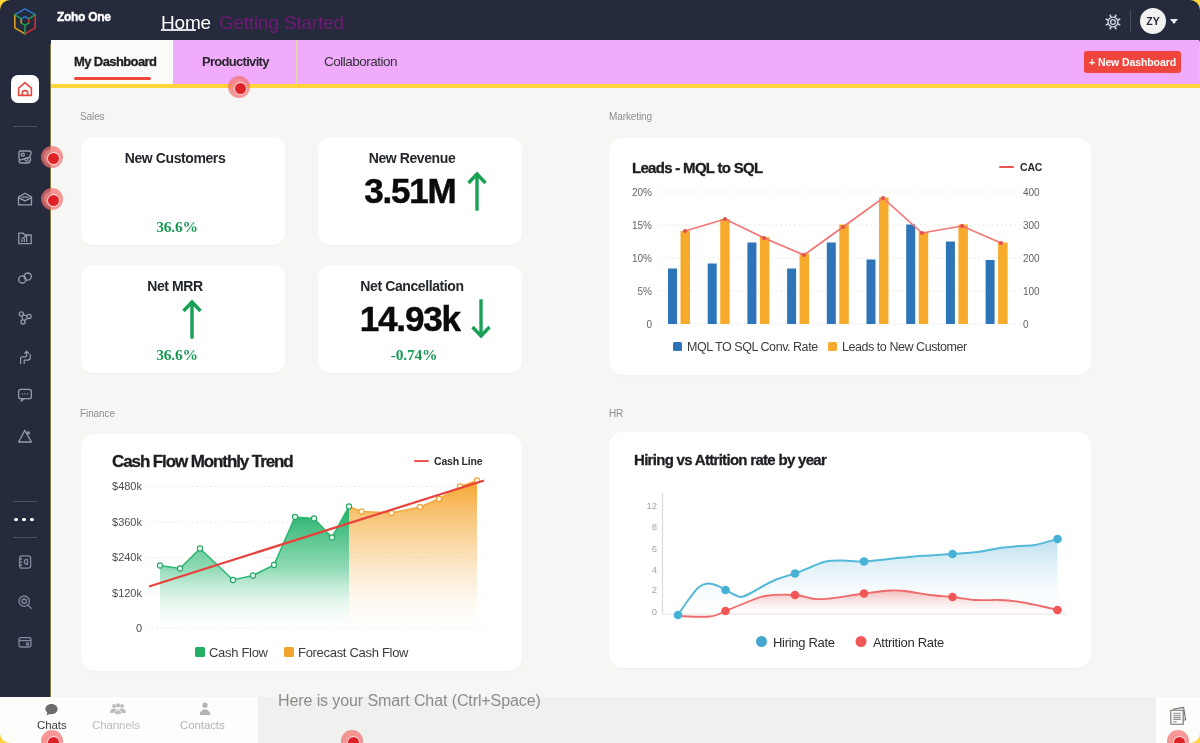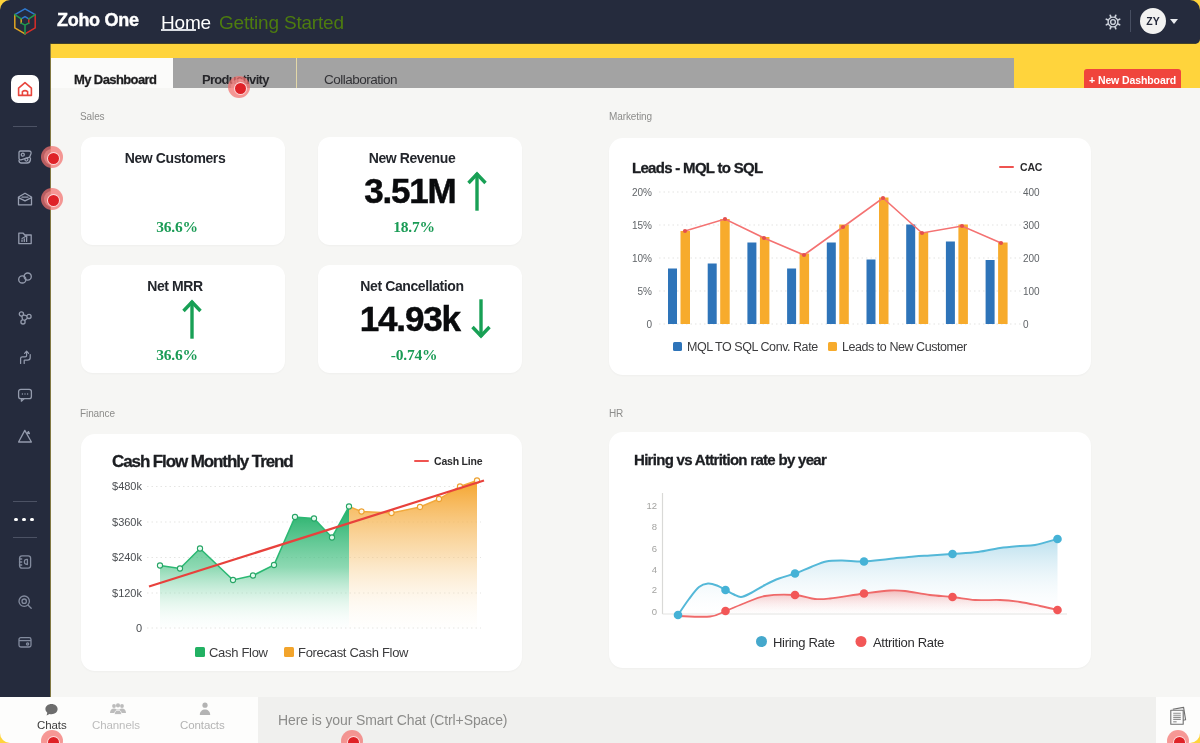--- a/index.html
+++ b/index.html
@@ -4,46 +4,46 @@
 <style>
   * { margin:0; padding:0; box-sizing:border-box; }
   html,body { width:1200px; height:743px; overflow:hidden; }
   body { background:#ffd43c; font-family:"Liberation Sans", sans-serif; position:relative; }
   .abs { position:absolute; }
   
   #header { left:0; top:0; width:1200px; height:44px; background:#252b3d;
             border-radius:10px 10px 5px 0; }
   #hdr-seam { left:50px; top:43px; width:1145px; height:1px; background:#454328; }
   .hnav { color:#fff; font-size:19px; letter-spacing:-0.2px; }
-  #zoho-one { left:57px; top:10px; color:#fff; font-size:18px; font-weight:700;
+  #zoho-one { left:57px; top:10px; color:#fff; font-size:12px; font-weight:700;
               letter-spacing:-0.3px; -webkit-text-stroke:0.4px #fff; }
   #nav-home { left:161px; top:11.5px; }
   #nav-home-u { left:161px; top:28.5px; width:35px; height:2px; background:#dadde3; }
-  #nav-gs { left:219px; top:11.5px; color:#4d7c0f; }
+  #nav-gs { left:219px; top:11.5px; color:#701a75; }
   #hdr-div { left:1130px; top:10px; width:1px; height:22px; background:#474e61; }
   #avatar { left:1140px; top:8px; width:26px; height:26px; border-radius:50%;
             background:#f2f2f1; color:#23283a; font-size:10.5px; font-weight:700;
             text-align:center; line-height:27px; letter-spacing:0; }
   #caret { left:1170px; top:19px; width:0; height:0; border-left:4.5px solid transparent;
            border-right:4.5px solid transparent; border-top:5.5px solid #e9ebef; }
   
   #sidebar { left:0; top:44px; width:50px; height:653px; background:#252b3d; }
   #side-seam { left:50px; top:44px; width:1px; height:653px; background:#827943; }
   #home-tile { left:11px; top:75px; width:28px; height:28px; background:#fff; border-radius:7px; }
   .side-div { left:13px; width:24px; height:1px; background:#4c5264; position:absolute; }
   .sicon { position:absolute; left:16px; width:18px; height:18px; }
   
   .pulse { position:absolute; width:22px; height:22px; border-radius:50%;
            background:rgba(243,112,110,0.72); }
   .pulse::before { content:""; position:absolute; left:3px; top:3px; width:16px; height:16px;
            border-radius:50%; background:rgba(248,150,148,0.55); }
   .pulse::after { content:""; position:absolute; left:5.5px; top:5.5px; width:11px; height:11px;
            border-radius:50%; background:#df2227; border:1.2px solid rgba(255,240,240,0.9); }
   
-  #tabbar { left:51px; top:58px; width:963px; height:44px; background:#a3a3a3; }
+  #tabbar { left:51px; top:40px; width:1148px; height:44px; background:#f0abfc; }
   #tab-active { left:0px; top:0px; width:122px; height:44px; background:#fbfbfa; }
   .tabtxt { position:absolute; font-size:13px; letter-spacing:-0.6px; color:#1e1e20; }
   #tab-underline { left:23px; top:37px; width:77px; height:3px; background:#f0483e; border-radius:2px; }
   #tab-sep { left:245px; top:0; width:1px; height:44px; background:#e3d8a8; }
   #newdash { left:1033px; top:11px; width:97px; height:22px; background:#f0453c; border-radius:3px;
              color:#fff; font-size:10.5px; font-weight:700; text-align:center; line-height:22px;
              letter-spacing:-0.1px; }
   
   #content { left:51px; top:88px; width:1149px; height:609px; background:#f6f6f4; }
   .seclabel { position:absolute; font-size:10px; color:#8d8d8b; letter-spacing:-0.1px; }
@@ -60,21 +60,21 @@
                  letter-spacing:-0.7px; -webkit-text-stroke:0.3px #1c1e22; }
   .lgd-line { position:absolute; width:15px; height:2.2px; background:#ef5350; border-radius:1px; }
   .lgd-txt { position:absolute; font-size:10.5px; font-weight:700; color:#2b2b2d; letter-spacing:-0.2px; }
   
   #bot-left { left:0; top:697px; width:258px; height:46px; background:#fdfdfc;
               border-bottom-left-radius:10px; }
   #bot-mid { left:258px; top:697px; width:898px; height:46px; background:#f0f0ee; }
   #bot-right { left:1156px; top:697px; width:44px; height:46px; background:#fdfdfc;
                border-bottom-right-radius:10px; }
   .bot-lab { position:absolute; font-size:11.5px; letter-spacing:-0.1px; }
-  #smartchat { left:278px; top:712px; font-size:14px; color:#8c8c8a; letter-spacing:-0.1px; }
+  #smartchat { left:278px; top:692px; font-size:16px; color:#8c8c8a; letter-spacing:-0.1px; }
 </style>
 </head>
 <body>
 
 <div id="header" class="abs"></div>
 <div id="hdr-seam" class="abs"></div>
 
 <svg class="abs" style="left:14px;top:8px" width="22" height="27" viewBox="0 0 22 27" fill="none" stroke-width="1.5" stroke-linecap="round" stroke-linejoin="round">
   <path d="M0.8,6.6 L11,0.8 L21.2,6.6" stroke="#2f7ad1"></path>
   <path d="M7.2,10.8 L11,8.6 L14.8,10.8" stroke="#2f7ad1"></path>
@@ -202,21 +202,20 @@
   <div class="kpi-pct">36.6%</div>
 </div>
 <div class="card" style="left:318px;top:137px;width:204px;height:108px">
   <div class="kpi-title">New Revenue</div>
   <div class="kpi-row"><span class="kpi-num">3.51M</span>
     <svg width="22" height="40" viewBox="0 0 22 40" style="vertical-align:middle;margin-left:6px" fill="none" stroke="#18a055" stroke-width="3.4" stroke-linecap="square">
         <path d="M11,38 L11,4"></path>
         <path d="M2.5,12 L11,3 L19.5,12" stroke-linecap="butt" stroke-linejoin="miter"></path>
       </svg>
   </div>
-  <div class="kpi-pct">18.7%</div>
 </div>
 <div class="card" style="left:81px;top:265px;width:204px;height:108px">
   <div class="kpi-title">Net MRR</div>
   <div class="kpi-row">
     <svg width="22" height="40" viewBox="0 0 22 40" style="vertical-align:middle;margin-left:6px" fill="none" stroke="#18a055" stroke-width="3.4" stroke-linecap="square">
         <path d="M11,38 L11,4"></path>
         <path d="M2.5,12 L11,3 L19.5,12" stroke-linecap="butt" stroke-linejoin="miter"></path>
       </svg>
   </div>
   <div class="kpi-pct">36.6%</div>

